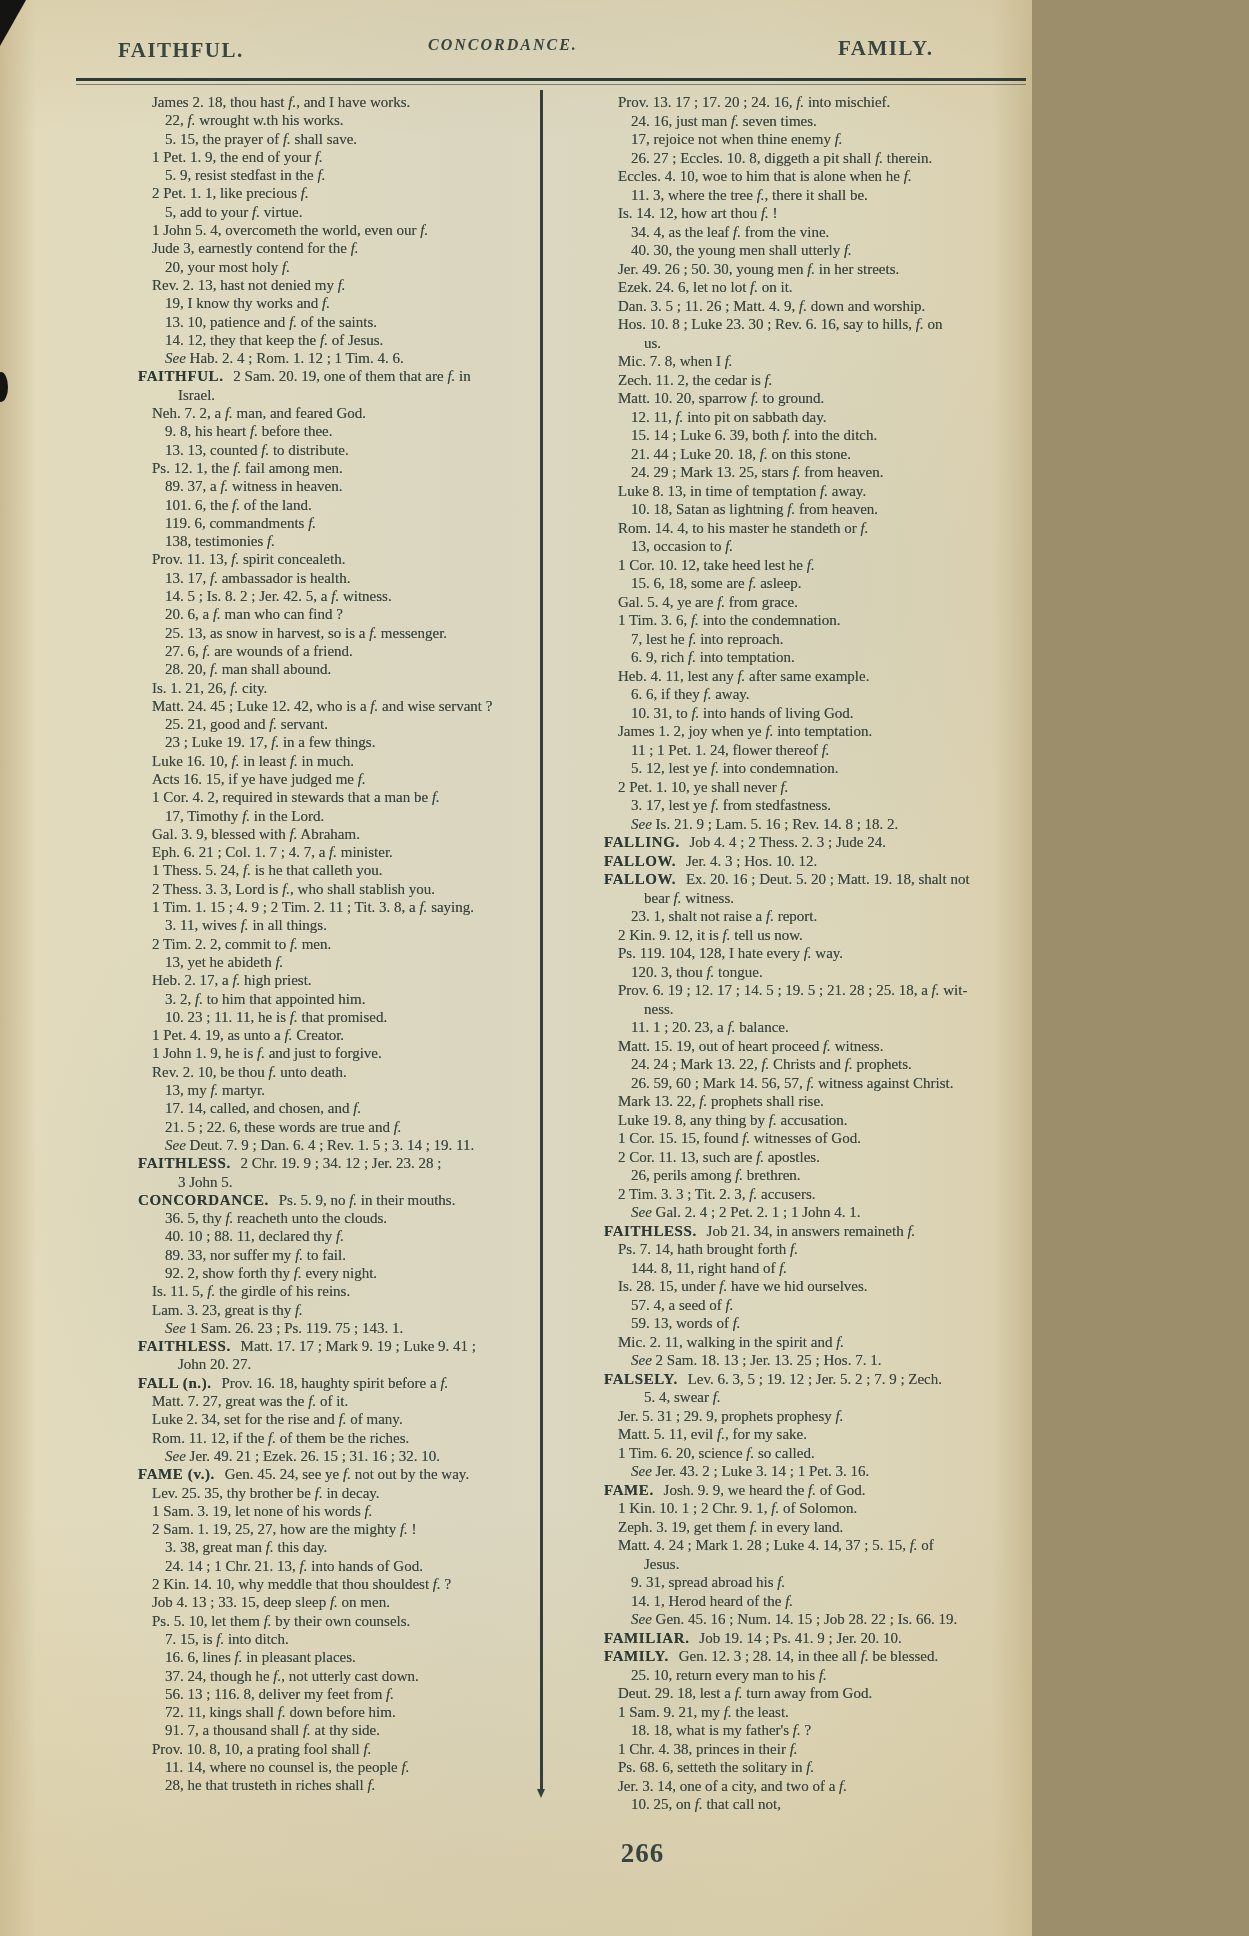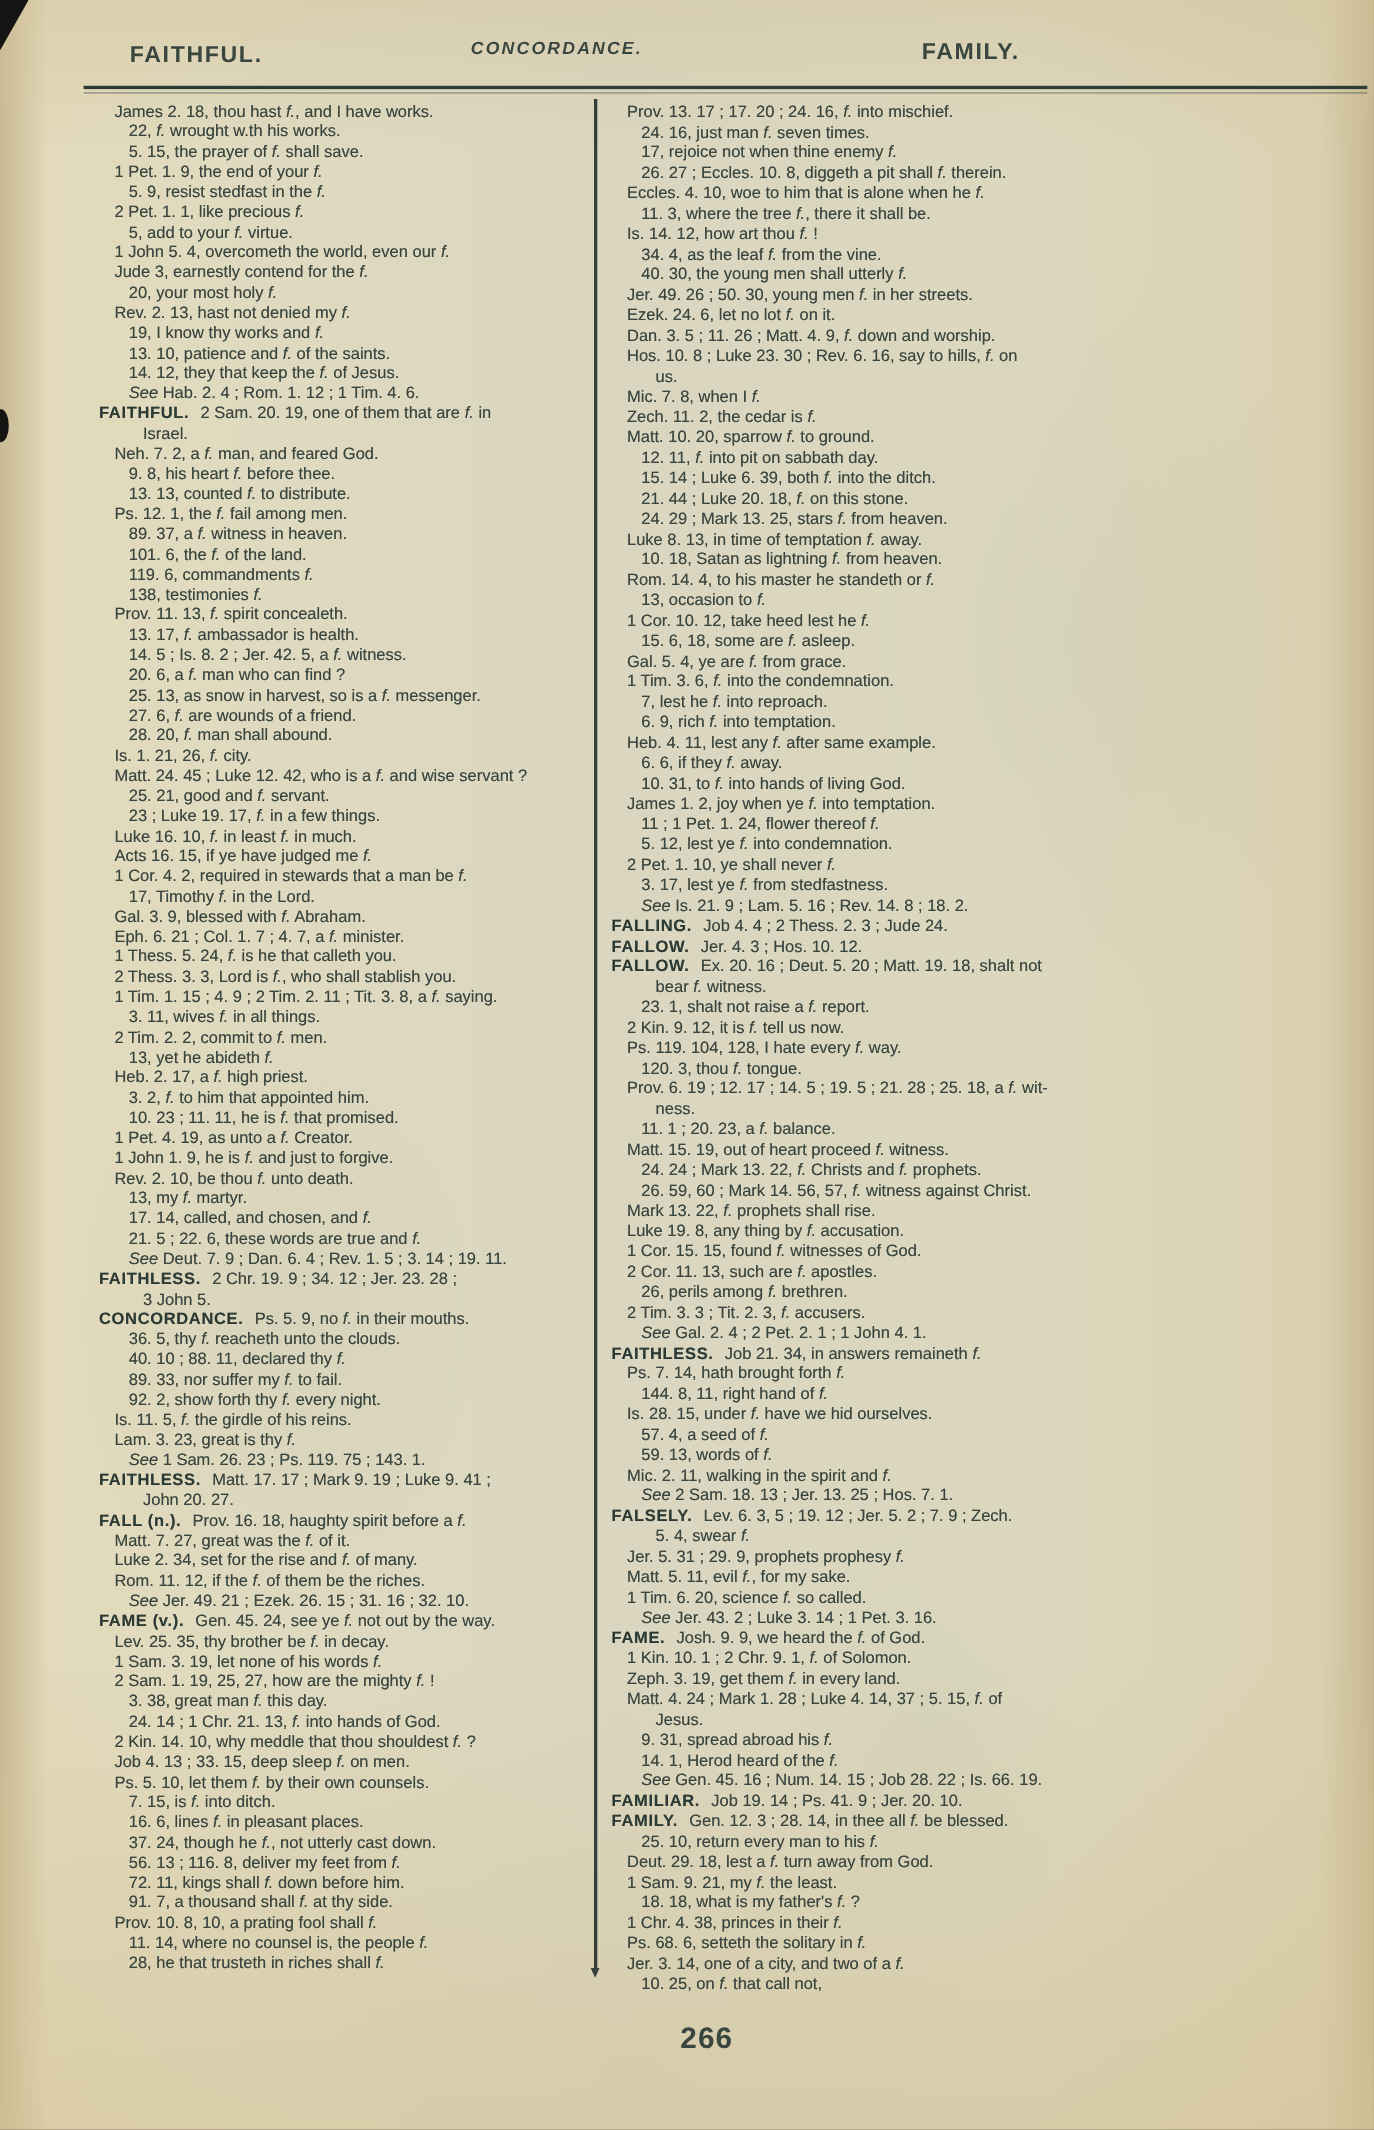--- a/index.html
+++ b/index.html
@@ -1,18 +1,18 @@
 <!DOCTYPE html>
 <html><head>
 <meta charset="utf-8">
 <style>
   html,body{margin:0;padding:0;background:#9c8e6b;}
   #page{
-    position:relative;width:1249px;height:1936px;overflow:hidden;
-    font-family:Liberation Sans, sans-serif;
+    position:relative;width:1032px;height:1936px;overflow:hidden;
+    font-family:Liberation Serif, serif;
     color:#39453f;
     background-image:
       linear-gradient(180deg, rgba(209,193,152,.40) 0%, rgba(230,224,200,0) 7%, rgba(0,0,0,0) 78%, rgba(211,193,148,.50) 100%),
       linear-gradient(90deg, #c9ba93 0%, #e2dabb 3.5%, #e0dabf 15%, #dad6c0 45%, #dcd8be 75%, #dbd1b1 96%, #c7b991 100%);
   }
   
   #page::before{
     content:"";position:absolute;inset:0;pointer-events:none;
     background:
       radial-gradient(260px 420px at 20% 62%, rgba(150,165,150,.10), rgba(0,0,0,0) 70%),
@@ -24,21 +24,21 @@
   #edge-blob{left:-6px;top:372px;width:14px;height:30px;border-radius:50%;}
 
   
   #head-left{position:absolute;left:118px;top:38px;font-weight:bold;font-size:21px;letter-spacing:1.5px;}
   #head-center{position:absolute;left:428px;top:36px;font-weight:bold;font-style:italic;font-size:16px;letter-spacing:2px;}
   #head-right{position:absolute;left:838px;top:36px;font-weight:bold;font-size:21px;letter-spacing:1.5px;}
   #head-rule{position:absolute;left:76px;right:6px;top:78px;height:3px;background:#2e3c37;}
   #head-rule-thin{position:absolute;left:76px;right:6px;top:84px;height:1px;background:rgba(46,60,55,.55);}
 
   
-  .col{position:absolute;top:93px;font-size:15px;}
+  .col{position:absolute;top:93px;font-size:15px;margin-left:48px;}
   #col-left{left:90px;width:450px;line-height:18.3px;}
   #col-right{left:556px;width:442px;line-height:18.5px;}
   #divider{position:absolute;left:540px;top:90px;width:3px;height:1702px;background:#333f3a;}
   #divider::after{content:"";position:absolute;left:-3px;bottom:-6px;border-left:4px solid transparent;
     border-right:4px solid transparent;border-top:9px solid #333f3a;}
 
   .ln{white-space:nowrap;overflow:hidden;text-shadow:0 0 .4px rgba(44,58,52,.55);}
   .ln.i0{padding-left:0;}
   .ln.i1{padding-left:14px;}
   .ln.i2{padding-left:27px;}

